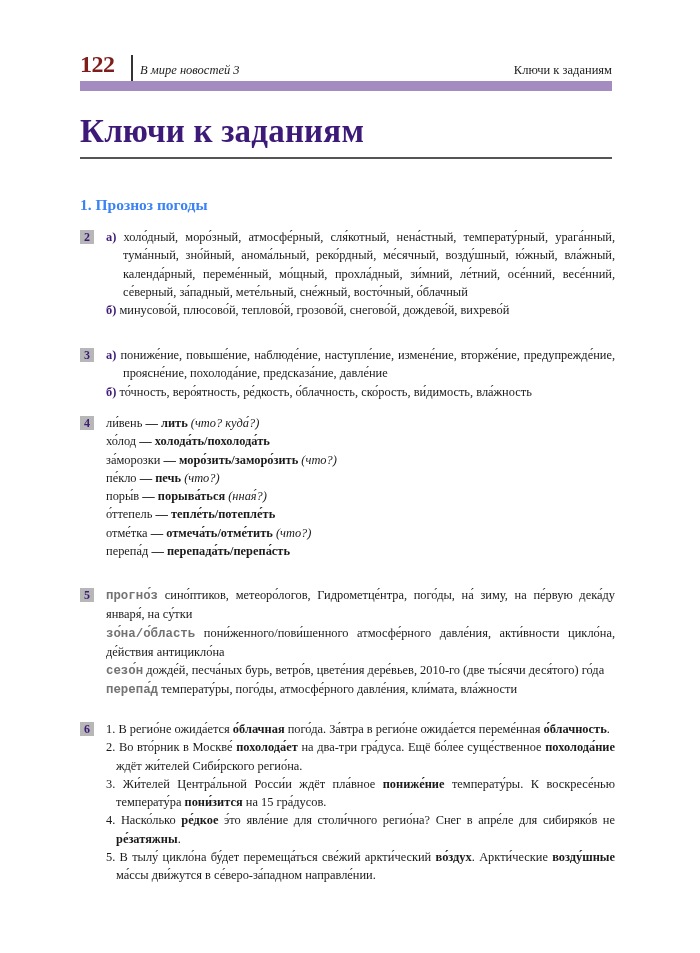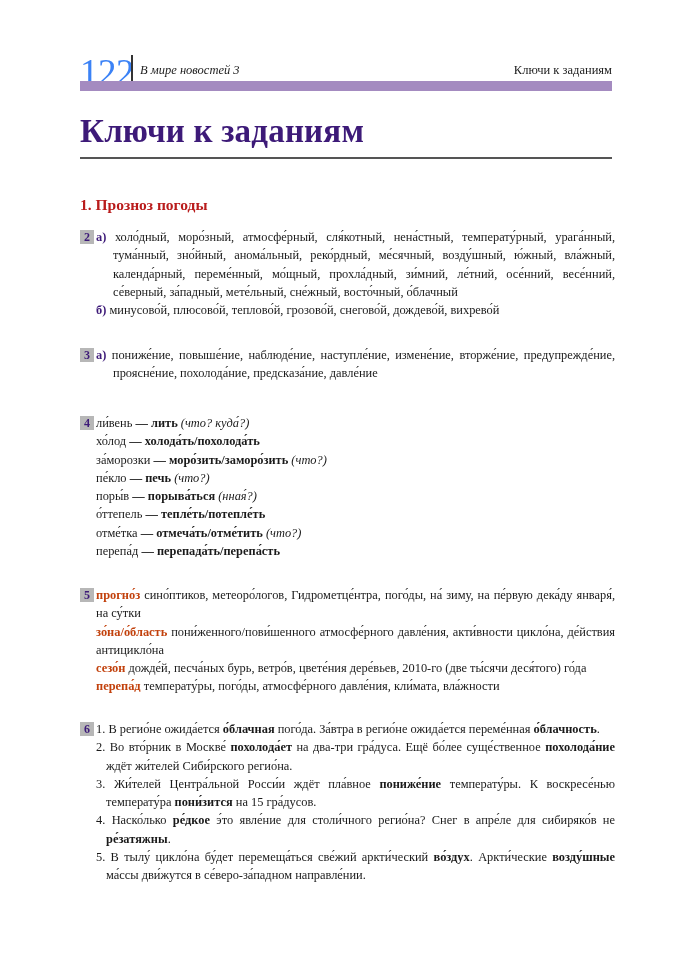--- a/index.html
+++ b/index.html
@@ -9,21 +9,21 @@
     color: #1a1a1a;
     position: relative;
     overflow: hidden;
   }
   .page { position: absolute; left: 0; top: 0; width: 700px; height: 953px; }
 
   
   .run-head { position: absolute; left: 80px; top: 53px; width: 532px; height: 28px; }
   .page-num {
     position: absolute; left: 0; top: -2px;
-    font-size: 37px; font-weight: normal; color: #3b82f6; letter-spacing: -0.5px;
+    font-size: 24px; font-weight: bold; color: #7f1d1d; letter-spacing: -0.5px;
   }
   .head-divider {
     position: absolute; left: 51px; top: 2px; width: 1.5px; height: 26px; background: #333;
   }
   .book-title {
     position: absolute; left: 60px; top: 10px;
     font-size: 12.5px; font-style: italic; color: #222;
   }
   .chapter-title-right {
     position: absolute; right: 0; top: 10px;
@@ -36,34 +36,34 @@
   .main-title {
     position: absolute; left: 80px; top: 113px;
     font-size: 33px; font-weight: bold; color: #3d1a78; letter-spacing: 0.2px;
   }
   .title-rule {
     position: absolute; left: 80px; top: 157px; width: 532px; height: 2px; background: #555;
   }
 
   .section-title {
     position: absolute; left: 80px; top: 196px;
-    font-size: 15.5px; font-weight: bold; color: #b91c1c;
+    font-size: 15.5px; font-weight: bold; color: #3b82f6;
   }
 
   .block { position: absolute; left: 80px; width: 535px; font-size: 12.4px; line-height: 18.3px; }
   .badge {
     position: absolute; left: 0; top: 2px;
     width: 14px; height: 14px; background: #b7b7b7;
     color: #3d1a78; font-weight: bold; font-size: 12px; line-height: 14px; text-align: center;
   }
-  .content { margin-left: 16px; }
+  .content { margin-left: 26px; }
   .para { text-align: justify; }
   .hang { padding-left: 17px; text-indent: -17px; text-align: justify; }
   .lbl { color: #3d1a78; font-weight: bold; }
-  .kw { color: #c2410c; font-weight: bold; }
+  .kw { color: #737373; font-weight: bold; font-family: Liberation Mono, monospace; }
   b { font-weight: bold; }
   i { font-style: italic; }
   .num-item { padding-left: 10px; text-indent: -10px; text-align: justify; }
   .last-item { text-align: justify; }
 </style>
 </head>
 <body>
 
 <div class="page">
 
@@ -97,20 +97,24 @@
     </div>
   </div>
 
   <div class="block" style="top:346px;">
     <span class="badge">3</span>
     <div class="content">
       <div class="hang">
         <span class="lbl">а)</span>
         <span>пониже́ние, повыше́ние, наблюде́ние, наступле́ние, измене́ние, вторже́ние, предупрежде́ние, проясне́ние, похолода́ние, предсказа́ние, давле́ние</span>
       </div>
+      <div class="hang">
+        <span class="lbl">б)</span>
+        <span>то́чность, веро́ятность, ре́дкость, о́блачность, ско́рость, ви́димость, вла́жность</span>
+      </div>
     </div>
   </div>
 
   <div class="block" style="top:414px;">
     <span class="badge">4</span>
     <div class="content" id="ex4-lines">
         <div><span>ли́вень</span> <b>—</b> <b>лить</b> <i>(что? куда́?)</i></div>
         <div><span>хо́лод</span> <b>—</b> <b>холода́ть/похолода́ть</b></div>
         <div><span>за́морозки</span> <b>—</b> <b>моро́зить/заморо́зить</b> <i>(что?)</i></div>
         <div><span>пе́кло</span> <b>—</b> <b>печь</b> <i>(что?)</i></div>

